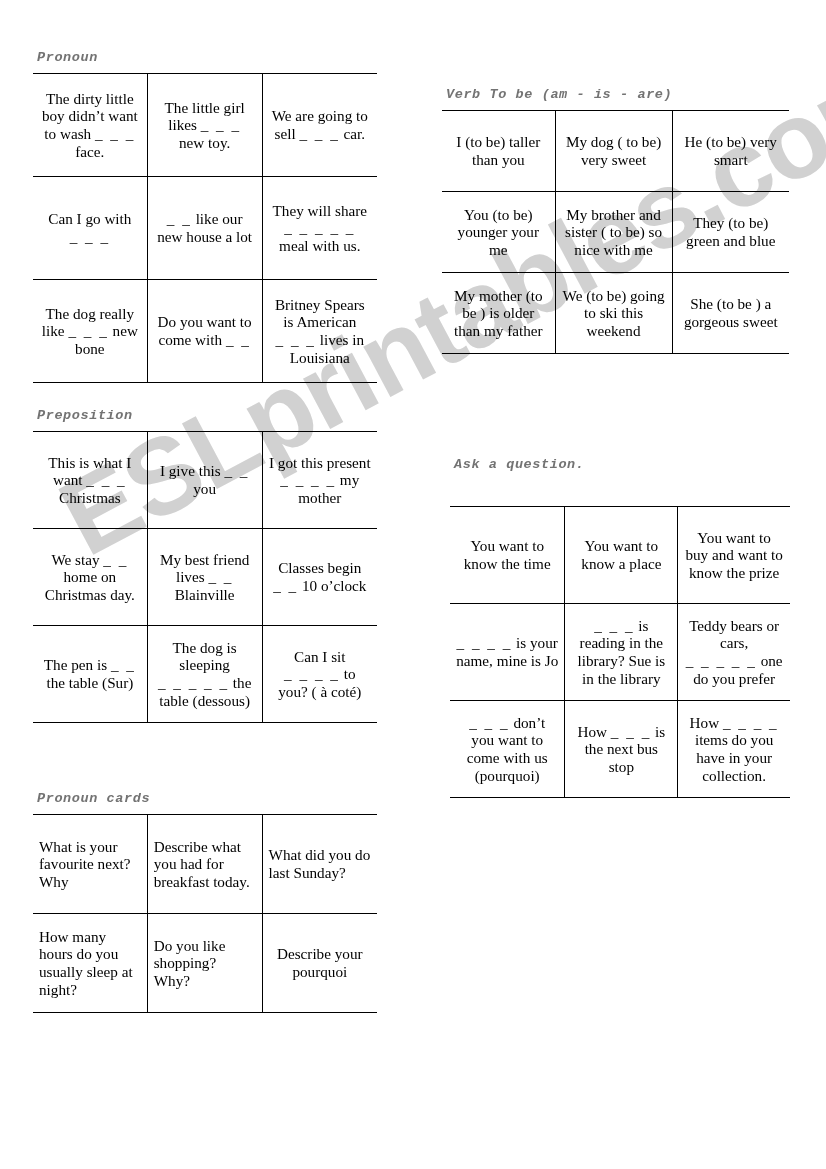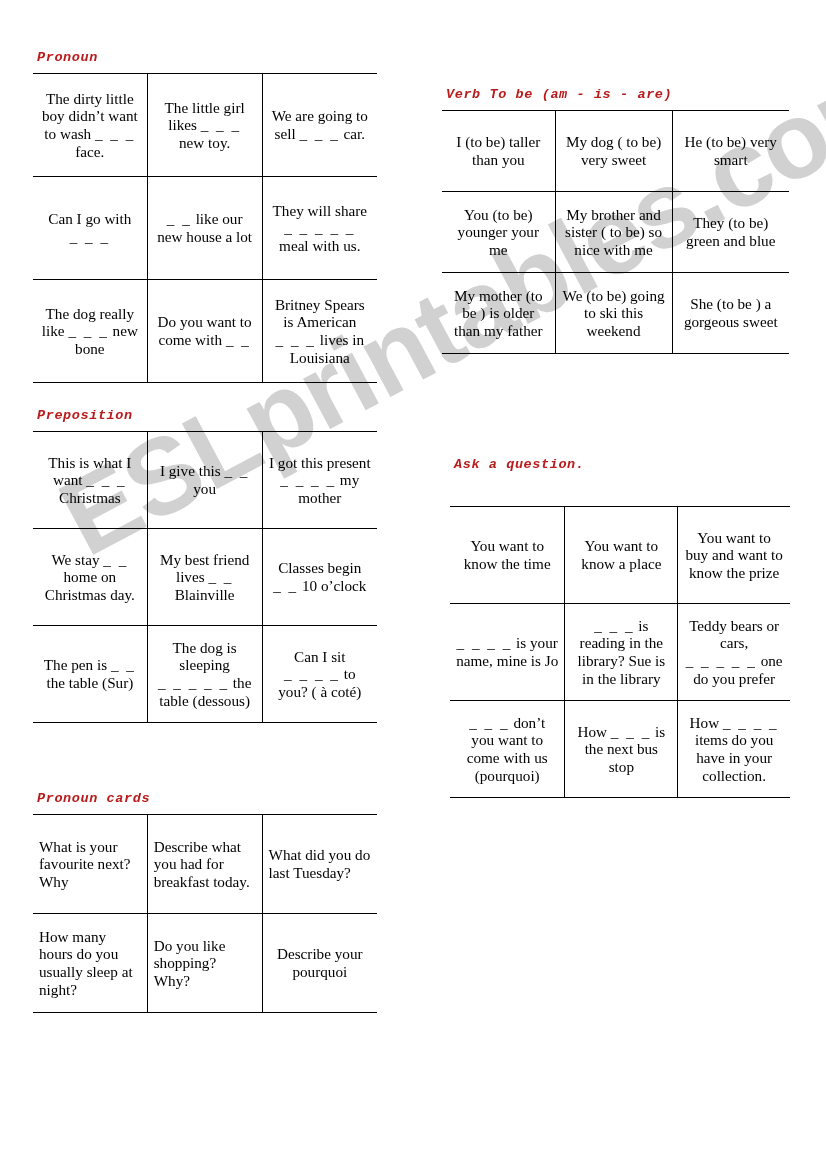--- a/index.html
+++ b/index.html
@@ -52,21 +52,21 @@
   }
   .block {
     position: absolute;
   }
   .block-title {
     font-family: "Liberation Mono", "DejaVu Sans Mono", monospace;
     font-weight: bold;
     font-style: italic;
     font-size: 13.5px;
     letter-spacing: 0.6px;
-    color: #b91c1c;
+    color: #737373;
     margin: 0 0 2px 4px;
     white-space: nowrap;
   }
 
   table.cards {
     border-collapse: collapse;
     table-layout: fixed;
     width: 100%;
     margin-top: 8px;
   }
@@ -258,21 +258,21 @@
     <table class="cards">
       <colgroup>
           <col class="c1">
           <col class="c2">
           <col class="c3">
         </colgroup>
       <tbody>
         <tr>
           <td class="al-left">What is your favourite next? Why</td>
           <td class="al-left">Describe what you had for breakfast today.</td>
-          <td class="al-left">What did you do last Tuesday?</td>
+          <td class="al-left">What did you do last Sunday?</td>
         </tr>
         <tr>
           <td class="al-left">How many hours do you usually sleep at night?</td>
           <td class="al-left">Do you like shopping? Why?</td>
           <td>Describe your pourquoi</td>
         </tr>
       </tbody>
     </table>
   </div>
 

